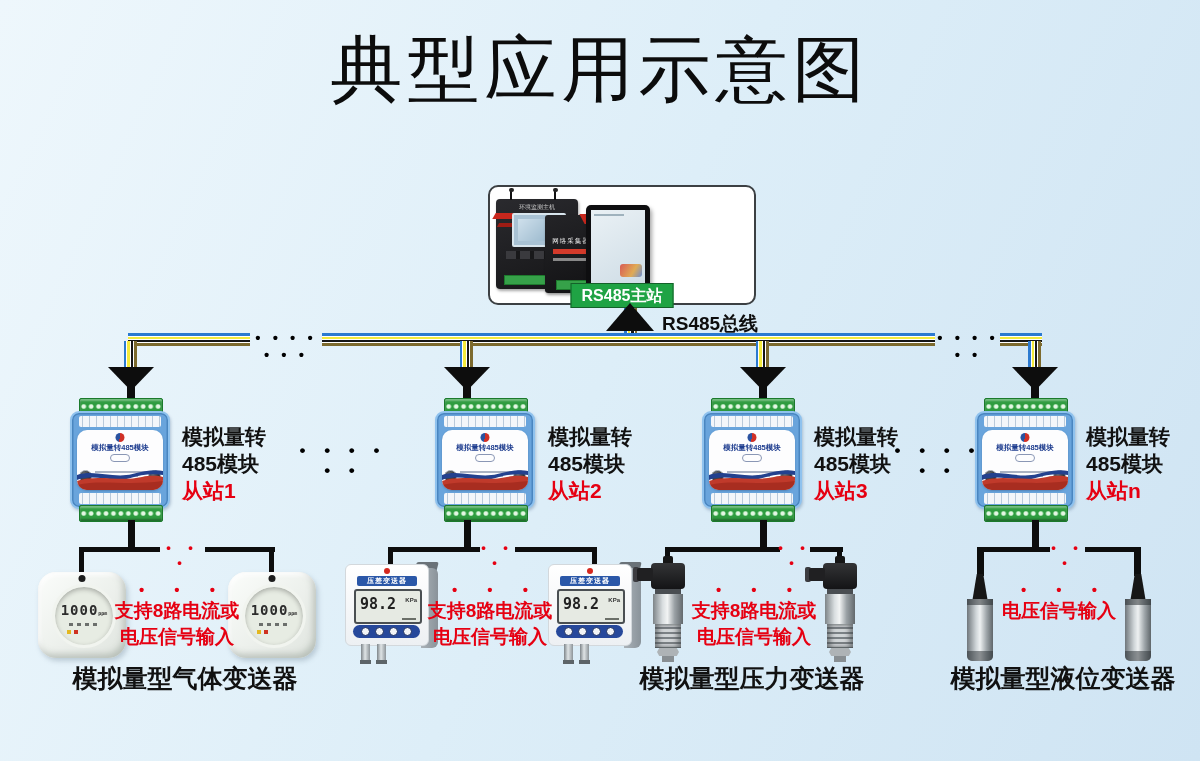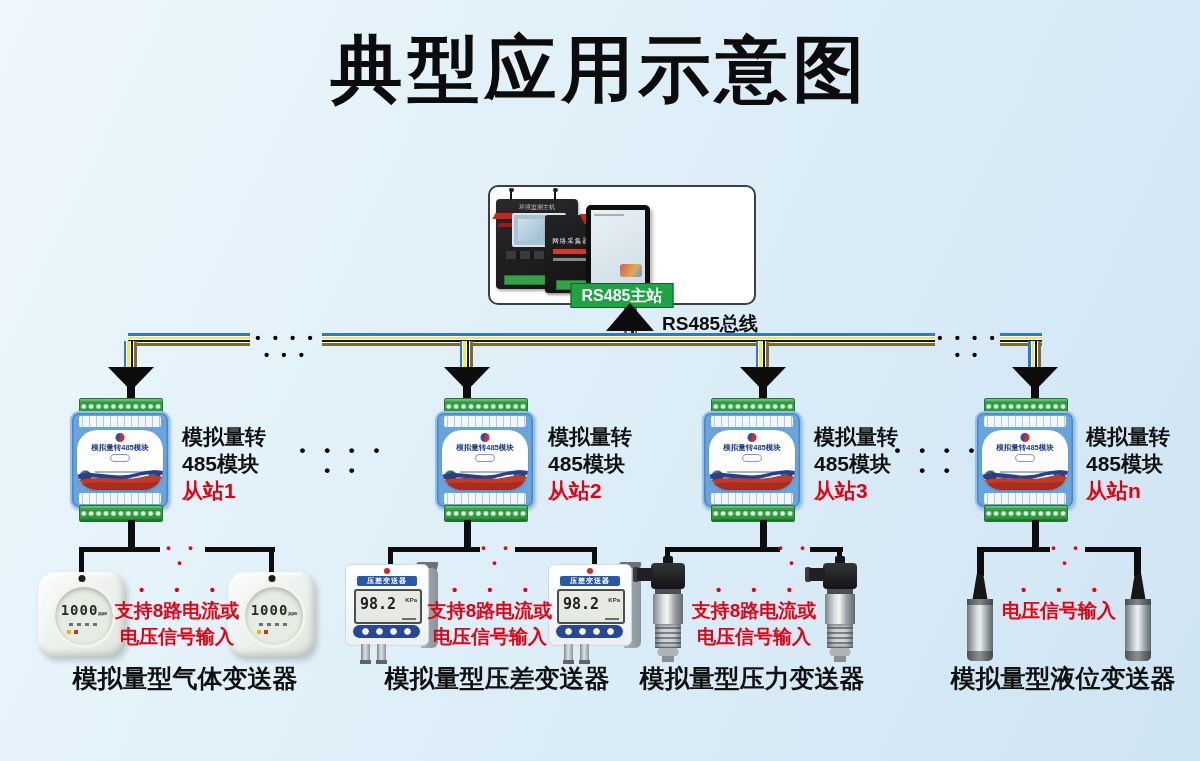--- a/index.html
+++ b/index.html
@@ -1,20 +1,20 @@
 <!DOCTYPE html>
 <html><head>
 <meta charset="utf-8">
 <style>
   html,body{margin:0;padding:0;background:#fff;font-family:"Liberation Sans",sans-serif;}
   #canvas{position:relative;width:1200px;height:761px;overflow:hidden;
     background:linear-gradient(115deg,#eef7fc 0%,#ddeef8 50%,#cfe4f3 100%);}
   .abs{position:absolute;}
   
-  .title{left:0;top:22px;width:100%;text-align:center;font-size:72px;font-weight:700;
+  .title{left:0;top:22px;width:100%;text-align:center;font-size:72px;font-weight:400;
     color:#0c0c0c;letter-spacing:5px;}
   
   .masterbox{left:488px;top:185px;width:264px;height:116px;background:#fff;
     border:2.5px solid #3c4043;border-radius:10px;}
   .mb-text{left:158px;top:24px;width:104px;text-align:center;font-size:13.5px;
     font-weight:700;color:#111;line-height:19px;}
   .badge{left:50%;bottom:-5px;transform:translateX(-50%);background:#1fa344;
     color:#fff;font-size:16px;font-weight:700;padding:2px 10px;border:1.5px solid #14612a;
     white-space:nowrap;line-height:19px;}
   .dev1{left:6px;top:12px;width:82px;height:90px;background:linear-gradient(160deg,#2a2a2e,#161618);
@@ -71,21 +71,21 @@
     background-image:radial-gradient(circle at 3.7px 7.5px,#e4f6e4 1.6px,#79c884 2.4px,rgba(0,0,0,0) 2.8px);
     background-size:7.45px 15px;box-shadow:inset 0 2px 2px rgba(255,255,255,.35),inset 0 -2px 2px rgba(0,0,0,.3);}
   .mterm.t{top:0;} .mterm.b{bottom:0;}
   .mbody{position:absolute;left:0;top:13px;bottom:13px;right:0;background:#69a4dc;
     border:2px solid #8fc2ee;border-radius:9px;box-shadow:inset 0 0 0 1.5px #4a86c0,1px 2px 3px rgba(60,90,130,.3);}
   .mstrip{position:absolute;left:7px;right:7px;height:11px;background:#f3f6fa;border-radius:2px;
     background-image:repeating-linear-gradient(90deg,#b9c9da 0 1px,rgba(0,0,0,0) 1px 7px);
     background-position:3px 0;}
   .mstrip.t{top:3px;} .mstrip.b{bottom:3px;}
   .mpanel{position:absolute;left:5px;right:5px;top:17px;bottom:17px;background:#fdfdfe;
-    border-radius:20px;overflow:hidden;box-shadow:0 1px 2px rgba(40,70,110,.35);}
+    border-radius:10px;overflow:hidden;box-shadow:0 1px 2px rgba(40,70,110,.35);}
   .mlogo{position:absolute;left:50%;top:3px;transform:translateX(-50%);width:9px;height:9px;border-radius:50%;
     background:conic-gradient(#d03026 0 55%,#2a52a0 55% 100%);}
   .mtitle{position:absolute;top:13px;width:100%;text-align:center;font-size:7.5px;font-weight:700;color:#1e3d8f;}
   .moval{position:absolute;left:50%;top:24px;transform:translateX(-50%);width:18px;height:6px;
     border:1px solid #8a97b5;border-radius:4px;}
   .mscrew{position:absolute;top:40px;width:11px;height:11px;border-radius:50%;
     background:radial-gradient(circle at 35% 30%,#6a7077,#23262a 70%);border:1px solid #9aa2ab;}
   .mscrew.l{left:2px;} .mscrew.r{right:2px;}
   .mrows{position:absolute;left:18px;top:38px;width:54px;}
   .mrows i{display:block;height:1.5px;background:#a9b2c2;margin:3px 0;}
@@ -487,17 +487,16 @@
     <div class="gdots">• • •</div>
     <div class="gl">支持8路电流或</div>
     <div class="gl">电压信号输入</div>
   </div>
   <div class="abs gtext" style="left:949px">
     <div class="gdots">• • •</div>
     <div class="gl">电压信号输入</div>
   </div>
 
   <div class="abs glabel" style="left:65px">模拟量型气体变送器</div>
-  <div class="abs glabel" style="left:377px">模拟量型压差变送器</div>
   <div class="abs glabel" style="left:943px">模拟量型液位变送器</div>
   <div class="abs glabel" style="left:632px">模拟量型压力变送器</div>
 
 </div>
 
 </body></html>

